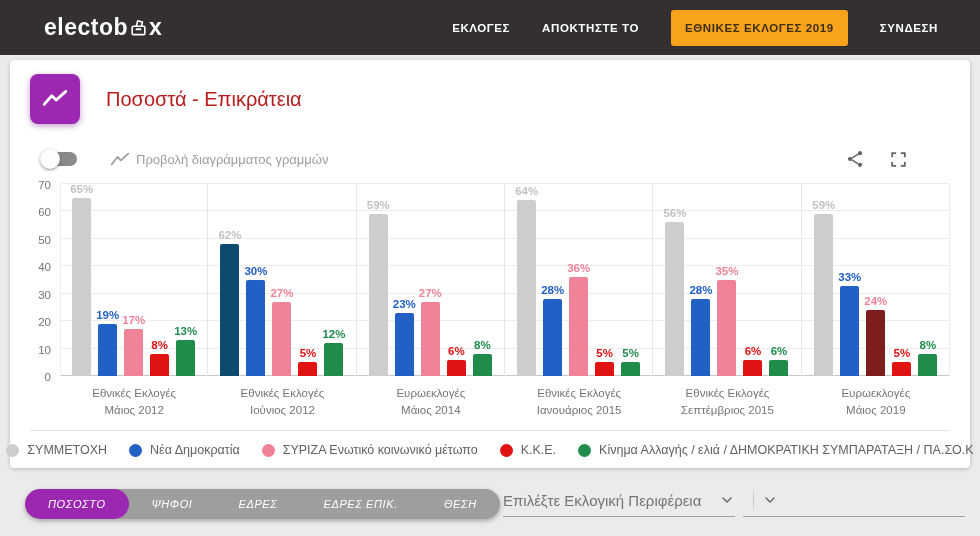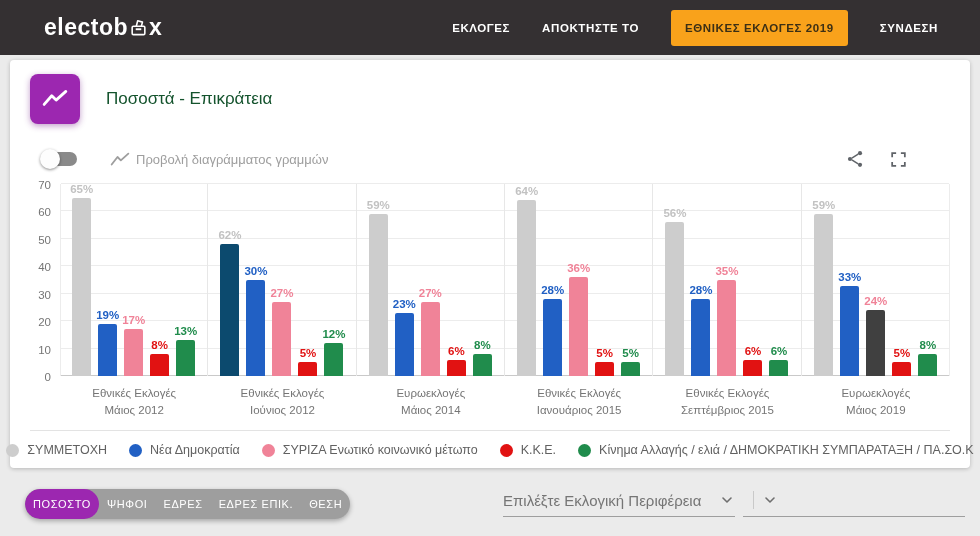--- a/index.html
+++ b/index.html
@@ -26,21 +26,21 @@
     position:relative; margin:5px 10px 0; background:#fff; border-radius:4px;
     box-shadow:0 1px 4px rgba(0,0,0,.22);
     padding:14px 20px 0; height:408px;
   }
   .title-row { display:flex; align-items:center; gap:26px; }
   .card-icon {
     width:50px; height:50px; border-radius:8px; background:#9C27B0;
     display:flex; align-items:center; justify-content:center; color:#fff;
     box-shadow:0 2px 6px rgba(120,40,140,.45);
   }
-  .card-title { font-size:17px; color:#14532d; }
+  .card-title { font-size:20px; color:#b91c1c; }
   .controls-row { display:flex; align-items:center; margin-top:24px; height:22px; }
   .toggle { position:relative; width:38px; height:20px; margin-left:10px; cursor:pointer; }
   .toggle .track { position:absolute; left:4px; top:3px; width:33px; height:14px; background:#8a8a8a; border-radius:7px; }
   .toggle .knob {
     position:absolute; left:0; top:0; width:20px; height:20px; background:#fdfdfd;
     border-radius:50%; box-shadow:0 1px 3px rgba(0,0,0,.45);
   }
   .toggle-label { margin-left:32px; display:flex; align-items:center; gap:6px; color:#9e9e9e; font-size:13px; }
   .right-icons { margin-left:auto; display:flex; align-items:center; gap:24px; margin-right:42px; color:#5f6368; }
   .right-icons .icn { cursor:pointer; display:flex; }
@@ -66,22 +66,22 @@
   
   .legend-wrap { border-top:1px solid #e3e3e3; margin-top:12px; }
   .legend { display:flex; justify-content:center; align-items:center; gap:22px; height:38px; }
   .legend-item { display:flex; align-items:center; gap:8px; }
   .legend-dot { width:13px; height:13px; border-radius:50%; }
   .legend-label { font-size:12.5px; color:#616161; white-space:nowrap; }
   
   .footer { display:flex; align-items:flex-start; margin:21px 15px 0 25px; }
   .tabs { display:flex; background:#9e9e9e; border-radius:16px; height:30px;
     box-shadow:0 2px 5px rgba(0,0,0,.3); overflow:hidden; }
-  .tab { padding:0 8px; line-height:30px; font-size:11px; letter-spacing:.6px;
-    color:#fff; cursor:pointer; white-space:nowrap; }
+  .tab { padding:0 23px; line-height:30px; font-size:11px; letter-spacing:.6px;
+    color:#fff; cursor:pointer; white-space:nowrap;font-style:italic; }
   .tab.active { background:#9C27B0; border-radius:16px; }
   .selects { margin-left:auto; display:flex; gap:8px; padding-top:2px; }
   .select {
     display:flex; align-items:center; border-bottom:1px solid #9e9e9e;
     padding-bottom:7px; color:#757575; font-size:15px; cursor:pointer;
   }
   .select .ph { flex:1; white-space:nowrap; }
   .select .sep { width:1px; height:18px; background:#c9c9c9; margin:0 8px 0 10px; }
   .select.s1 { width:232px; }
   .select.s2 { width:222px; }
@@ -284,21 +284,21 @@
 Σεπτέμβριος 2015</div>
           </div>
           <div class="group">
             <div class="bars">
               <div class="bar" style="height: 161.829px; background: rgb(205, 205, 205);">
                 <div class="val" style="color: rgb(194, 194, 194);">59%</div>
               </div>
               <div class="bar" style="height: 90.5143px; background: rgb(33, 96, 196);">
                 <div class="val" style="color: rgb(33, 96, 196);">33%</div>
               </div>
-              <div class="bar" style="height: 65.8286px; background: #404040;">
+              <div class="bar" style="height: 65.8286px; background: #7f1d1d;">
                 <div class="val" style="color: rgb(240, 131, 152);">24%</div>
               </div>
               <div class="bar" style="height: 13.7143px; background: rgb(225, 18, 18);">
                 <div class="val" style="color: rgb(225, 18, 18);">5%</div>
               </div>
               <div class="bar" style="height: 21.9429px; background: rgb(32, 140, 76);">
                 <div class="val" style="color: rgb(32, 140, 76);">8%</div>
               </div>
             </div>
             <div class="cat">Ευρωεκλογές

